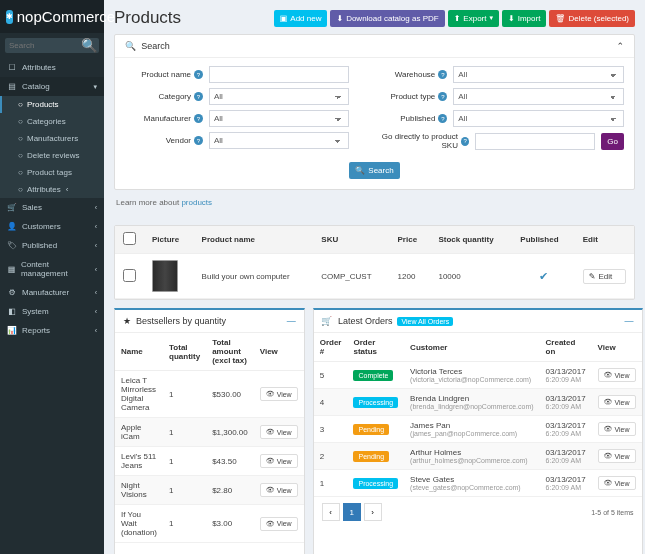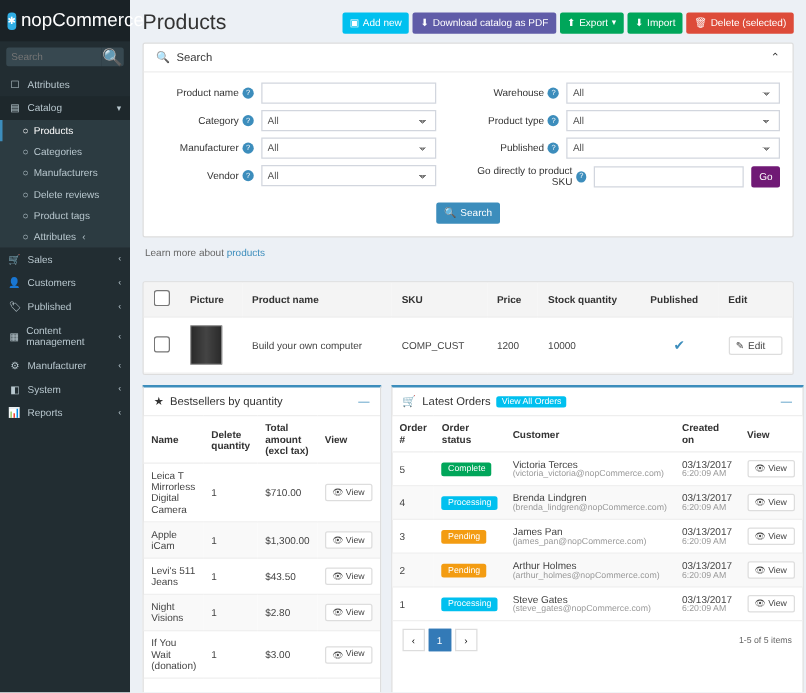--- a/index.html
+++ b/index.html
@@ -313,30 +313,30 @@
     <div class="widget" style="flex:0.9">
       <div class="widget-head">
         <span>★</span>
         <span>Bestsellers by quantity</span>
         <span class="collapse">—</span>
       </div>
       <table class="wtable">
         <thead>
               <tr>
           <th>Name</th>
-          <th>Delete quantity</th>
+          <th>Total quantity</th>
           <th>Total amount (excl tax)</th>
           <th>View</th>
         </tr>
             </thead>
         <tbody id="best-body">
               <tr>
                 <td>Leica T Mirrorless Digital Camera</td>
                 <td>1</td>
-                <td>$710.00</td>
+                <td>$530.00</td>
                 <td><span class="view-btn"><span>👁</span> View</span></td>
               </tr>
               <tr class="row-grey">
                 <td>Apple iCam</td>
                 <td>1</td>
                 <td>$1,300.00</td>
                 <td><span class="view-btn"><span>👁</span> View</span></td>
               </tr>
               <tr>
                 <td>Levi's 511 Jeans</td>

